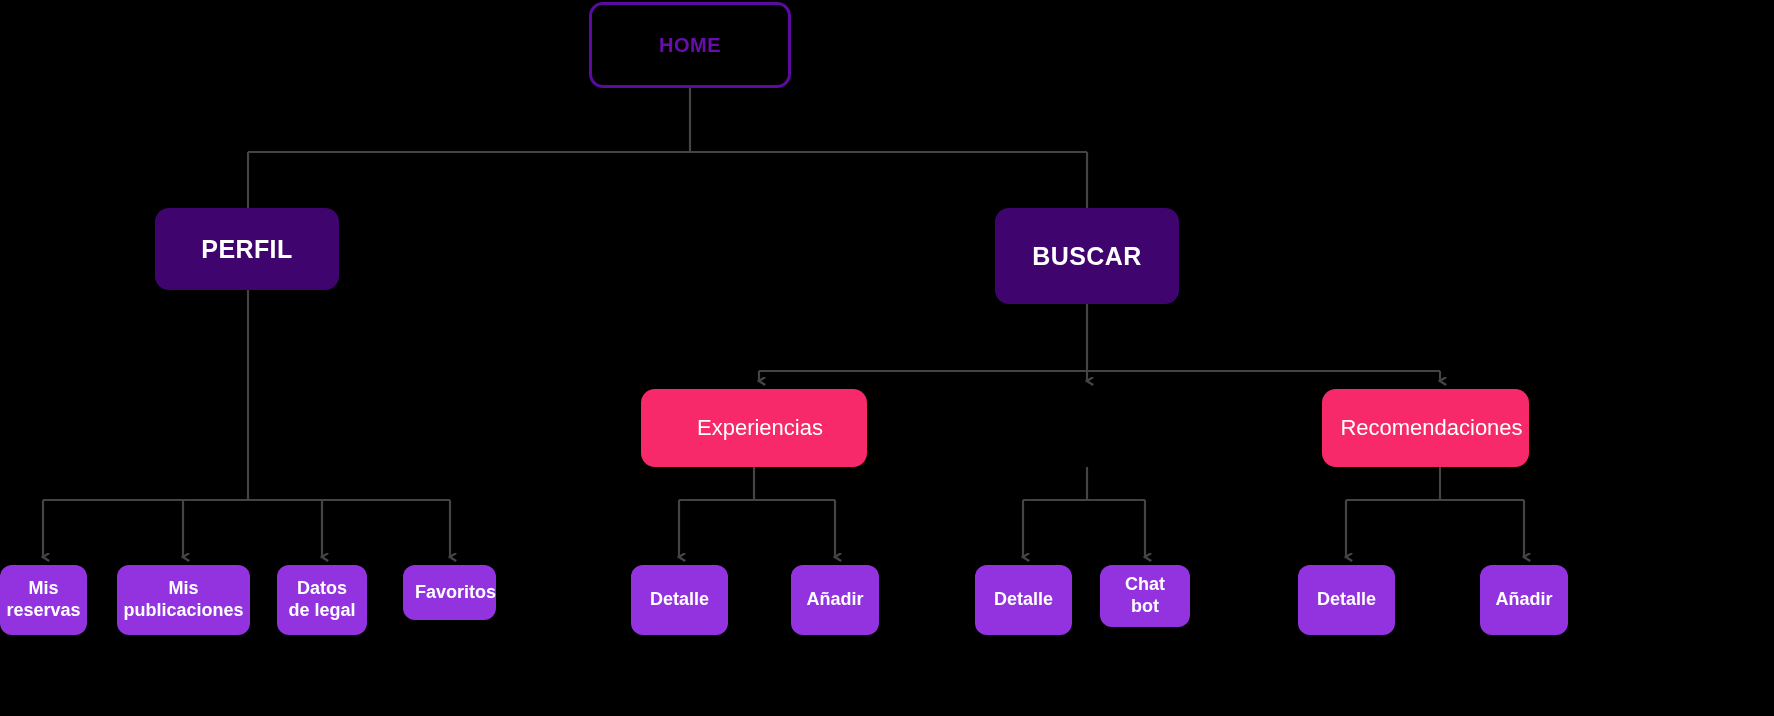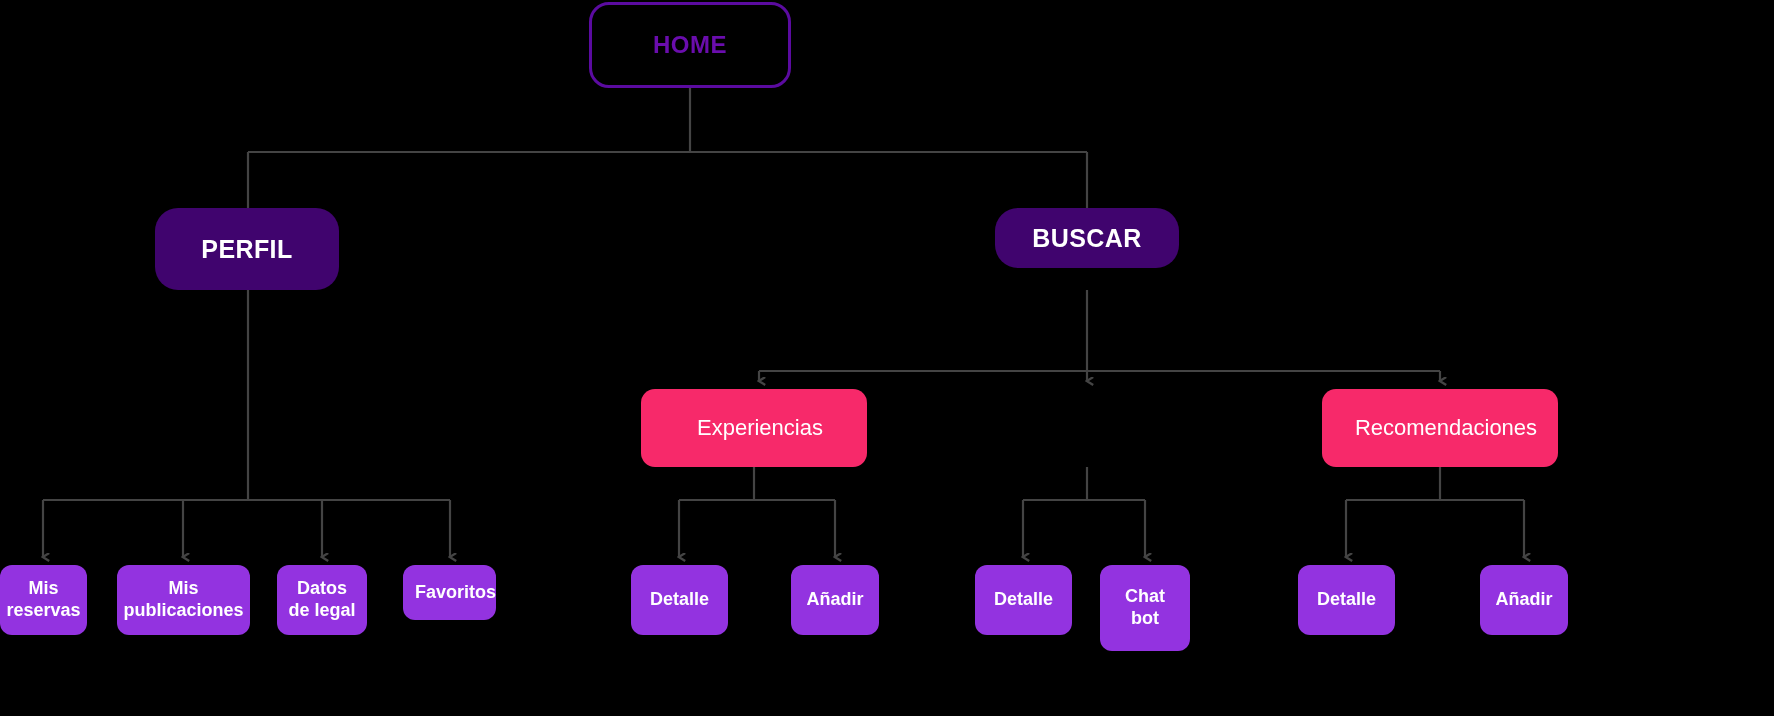--- a/index.html
+++ b/index.html
@@ -30,29 +30,29 @@
     align-items: center;
     justify-content: center;
     text-align: center;
     line-height: 1.22;
     white-space: pre-line;
     z-index: 2;
   }
   .node.root {
     background: transparent;
     border: 3px solid #5B0BA0;
-    border-radius: 20px;
+    border-radius: 14px;
     color: #6A0DAD;
     font-weight: bold;
-    font-size: 24px;
+    font-size: 20px;
     letter-spacing: 0.5px;
   }
   .node.level1 {
     background: #40046E;
-    border-radius: 23px;
+    border-radius: 14px;
     color: #FFFFFF;
     font-weight: bold;
     font-size: 25px;
     letter-spacing: 0.4px;
   }
   .node.level2 {
     background: #F7296A;
     border-radius: 14px;
     color: #FFFFFF;
     font-weight: normal;
@@ -115,28 +115,28 @@
     </g>
   </svg>
 
   <div class="node root" style="left:589px; top:2px; width:202px; height:86px;">
     <span>HOME</span>
   </div>
 
   <div class="node level1" style="left:155px; top:208px; width:184px; height:82px;">
     <span>PERFIL</span>
   </div>
-  <div class="node level1" style="left:995px; top:208px; width:184px; height:60px;">
+  <div class="node level1" style="left:995px; top:208px; width:184px; height:96px;">
     <span>BUSCAR</span>
   </div>
 
   <div class="node level2" style="left:641px; top:389px; width:226px; height:78px;">
     <span>Experiencias</span>
   </div>
-  <div class="node level2" style="left:1322px; top:389px; width:236px; height:78px;">
+  <div class="node level2" style="left:1322px; top:389px; width:207px; height:78px;">
     <span>Recomendaciones</span>
   </div>
 
   <div class="node leaf" style="left:0px; top:565px; width:87px; height:70px;">
     <span>Mis
 reservas</span>
   </div>
   <div class="node leaf" style="left:117px; top:565px; width:133px; height:70px;">
     <span>Mis
 publicaciones</span>
@@ -152,21 +152,21 @@
   <div class="node leaf" style="left:631px; top:565px; width:97px; height:70px;">
     <span>Detalle</span>
   </div>
   <div class="node leaf" style="left:791px; top:565px; width:88px; height:70px;">
     <span>Añadir</span>
   </div>
 
   <div class="node leaf" style="left:975px; top:565px; width:97px; height:70px;">
     <span>Detalle</span>
   </div>
-  <div class="node leaf" style="left:1100px; top:565px; width:90px; height:86px;">
+  <div class="node leaf" style="left:1100px; top:565px; width:90px; height:62px;">
     <span>Chat
 bot</span>
   </div>
 
   <div class="node leaf" style="left:1298px; top:565px; width:97px; height:70px;">
     <span>Detalle</span>
   </div>
   <div class="node leaf" style="left:1480px; top:565px; width:88px; height:70px;">
     <span>Añadir</span>
   </div>

